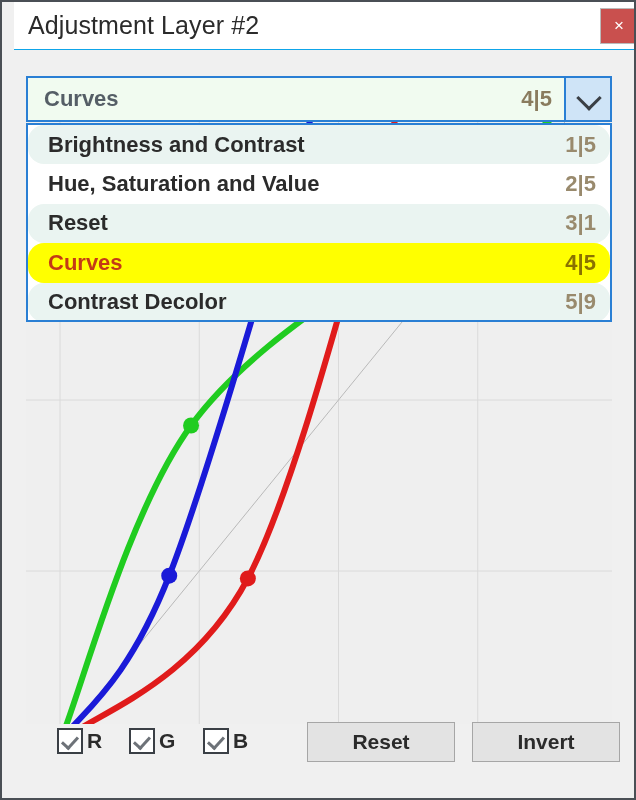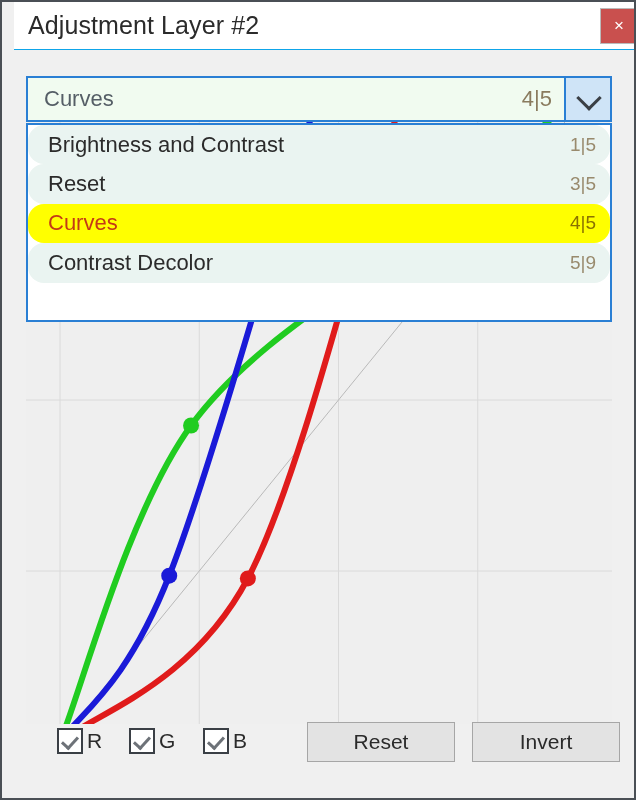--- a/index.html
+++ b/index.html
@@ -45,20 +45,21 @@
     font-size: 17px;
     line-height: 34px;
     text-align: center;
     cursor: pointer;
   }
   
   .content {
     position: absolute; left: 0; top: 48px;
     width: 553px; height: 748px;
     background: #f0f0f0;
+    font-weight: bold;
   }
   
   .combo {
     position: absolute; left: 24px; top: 26px;
     width: 586px; height: 46px;
     border: 2px solid #2a7fd4;
     box-sizing: border-box;
     background: #f1fbf0;
     display: flex;
     align-items: stretch;
@@ -118,21 +119,21 @@
   .opt-label {
     position: absolute; left: 20px; top: 50%;
     transform: translateY(-50%);
     font-size: 22px; color: #2b2b2b;
     white-space: nowrap;
   }
   .opt.sel .opt-label { color: #c43a16; }
   .opt-num {
     position: absolute; right: 14px; top: 50%;
     transform: translateY(-50%);
-    font-size: 19px; color: #998a6d;
+    font-size: 22px; color: #998a6d;
     white-space: nowrap;
   }
   .opt.sel .opt-num { color: #8a7200; }
   
   .plot-wrap {
     position: absolute; left: 24px; top: 26px;
     width: 586px; height: 648px;
   }
   .plot-svg { display: block; }
   
@@ -231,23 +232,27 @@
       <div class="combo-arrow">
         <span class="chev"></span>
       </div>
     </div>
 
     <div class="dropdown" id="dropdown-list">
         <div class="opt tint">
           <span class="opt-label">Brightness and Contrast</span>
           <span class="opt-num">1|5</span>
         </div>
+        <div class="opt plain">
+          <span class="opt-label">Hue, Saturation and Value</span>
+          <span class="opt-num">2|5</span>
+        </div>
         <div class="opt tint">
           <span class="opt-label">Reset</span>
-          <span class="opt-num">3|5</span>
+          <span class="opt-num">3|1</span>
         </div>
         <div class="opt sel">
           <span class="opt-label">Curves</span>
           <span class="opt-num">4|5</span>
         </div>
         <div class="opt tint">
           <span class="opt-label">Contrast Decolor</span>
           <span class="opt-num">5|9</span>
         </div>
       </div>

